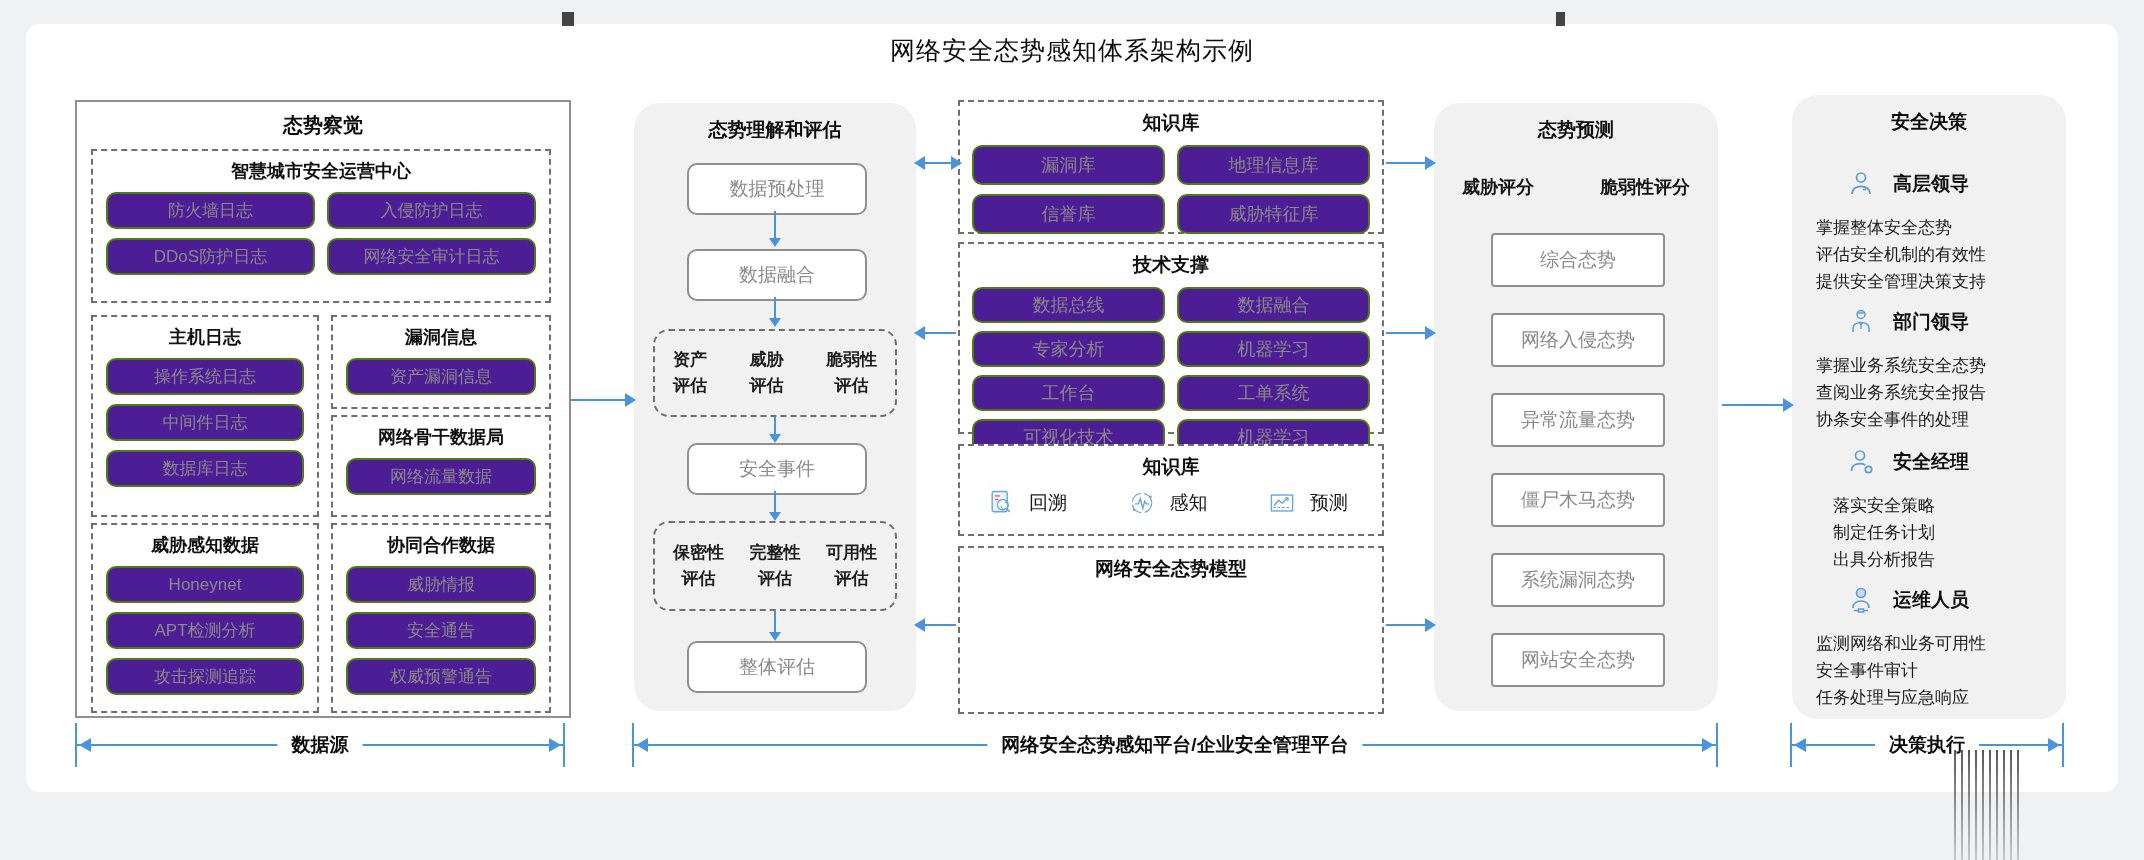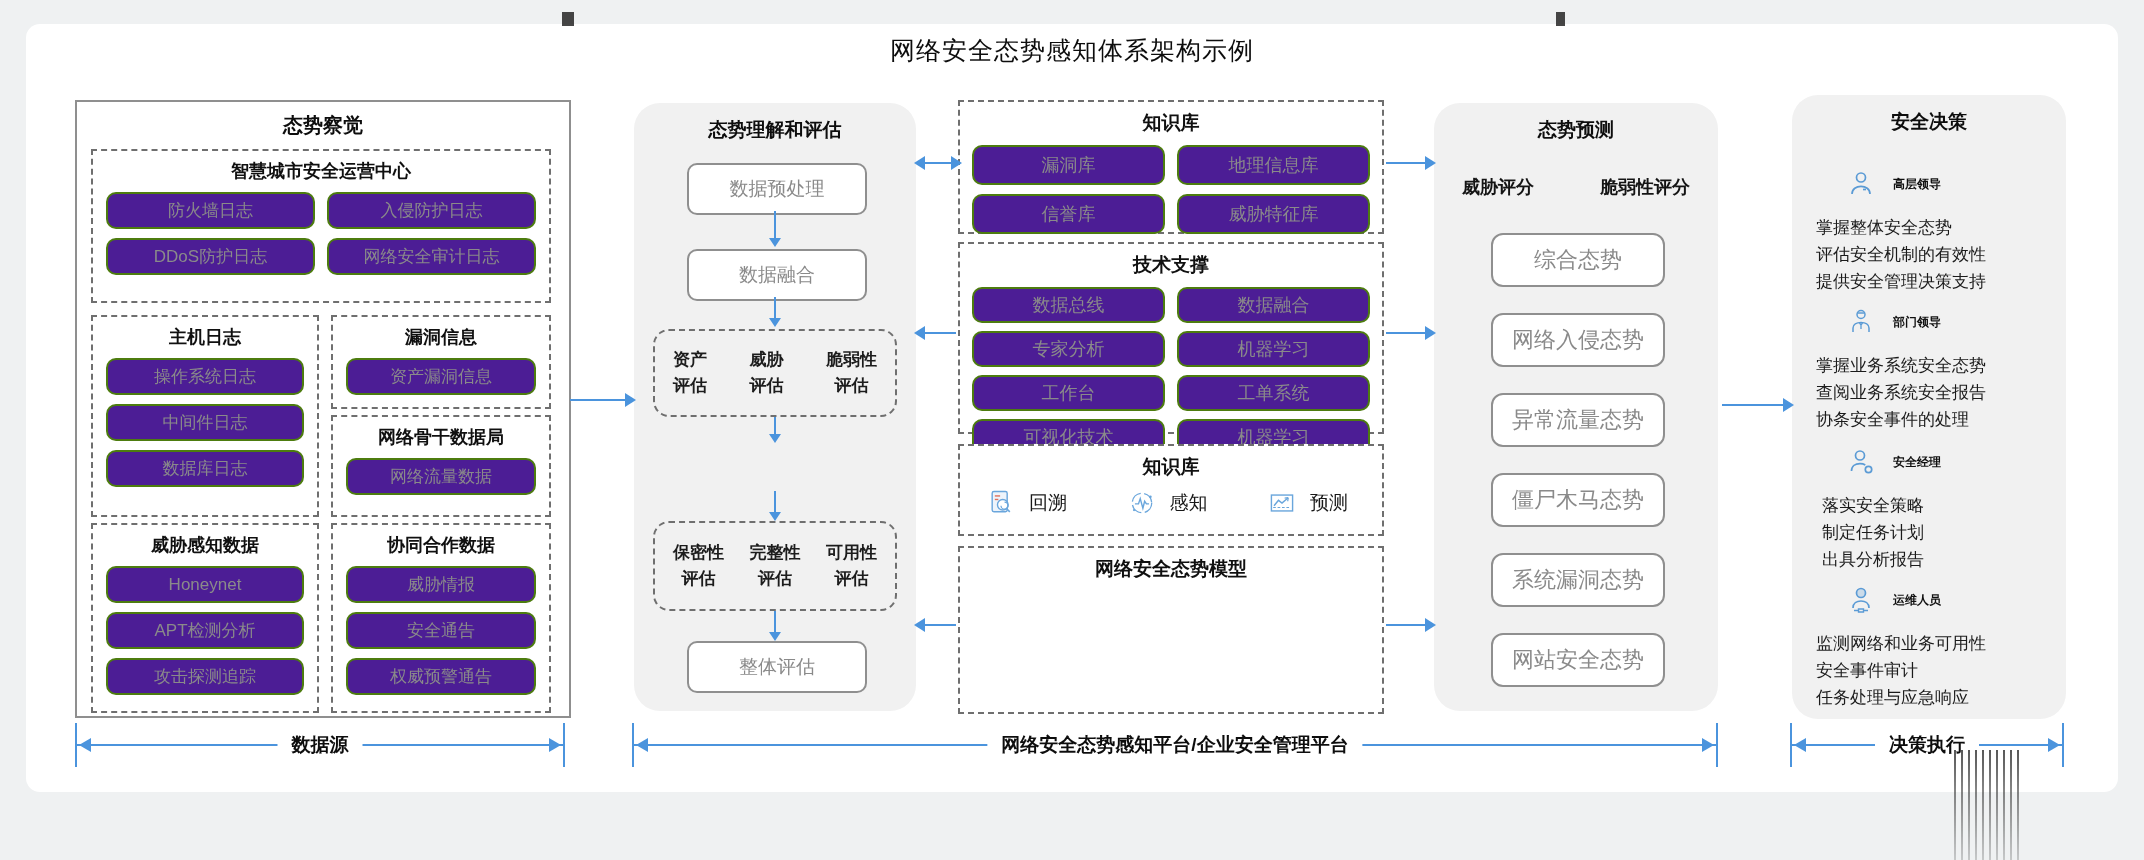--- a/index.html
+++ b/index.html
@@ -29,28 +29,28 @@
   
   .mid{position:absolute;left:958px;width:426px;box-sizing:border-box;}
   .mid .grid2{padding:0 12px;}
   .mpill{height:36px;font-size:18px;}
   .features{display:flex;justify-content:space-between;align-items:center;padding:4px 34px 0 26px;}
   .feature{display:flex;align-items:center;gap:13px;font-size:19px;color:#181818;font-weight:500;}
 
   
   .scores{position:absolute;left:0;right:0;top:72px;display:flex;justify-content:space-between;padding:0 28px;box-sizing:border-box;
     font-size:18px;font-weight:600;color:#141414;}
-  .pbox{position:absolute;left:57px;width:170px;height:50px;background:#fff;border:2px solid #8f8f8f;border-radius:12px;
-    color:#8a8a8a;font-size:22px;display:flex;align-items:center;justify-content:center;}
+  .pbox{position:absolute;left:57px;width:170px;height:50px;background:#fff;border:2px solid #8f8f8f;border-radius:4px;
+    color:#8a8a8a;font-size:19px;display:flex;align-items:center;justify-content:center;}
 
   
   .role-head{position:absolute;left:0;display:flex;align-items:center;gap:17px;padding-left:54px;}
-  .role-name{font-size:12px;font-weight:600;color:#101010;}
+  .role-name{font-size:19px;font-weight:600;color:#101010;}
   .role-lines{position:absolute;left:0;padding-left:24px;font-size:17px;color:#1b1b1b;line-height:1.58;}
-  .role-lines.indent{padding-left:30px;}
+  .role-lines.indent{padding-left:41px;}
   .ricon{width:30px;height:30px;flex:0 0 30px;}
 
   
   .harrow{position:absolute;height:2px;background:#4b94dd;}
   .harrow.head-r::after{content:"";position:absolute;right:-8px;top:-6px;width:0;height:0;
     border-left:11px solid #4b94dd;border-top:7px solid transparent;border-bottom:7px solid transparent;}
   .harrow.head-l::before{content:"";position:absolute;left:-8px;top:-6px;width:0;height:0;
     border-right:11px solid #4b94dd;border-top:7px solid transparent;border-bottom:7px solid transparent;}
   .vflow{position:absolute;width:2px;background:#4b94dd;}
   .vflow::after{content:"";position:absolute;left:50%;bottom:-8px;transform:translateX(-50%);width:0;height:0;
@@ -153,20 +153,21 @@
     <div class="ecol">
       <span>威胁</span>
         <span>评估</span>
     </div>
     <div class="ecol">
       <span>脆弱性</span>
         <span>评估</span>
     </div>
   </div>
   <div class="vflow" style="left:140px;top:314px;height:18px;"></div>
+  <div class="wbox" style="top:340px;">安全事件</div>
   <div class="vflow" style="left:140px;top:388px;height:22px;"></div>
   <div class="dashround" style="top:418px;height:90px;">
     <div class="ecol">
       <span>保密性</span>
         <span>评估</span>
     </div>
     <div class="ecol">
       <span>完整性</span>
         <span>评估</span>
     </div>

